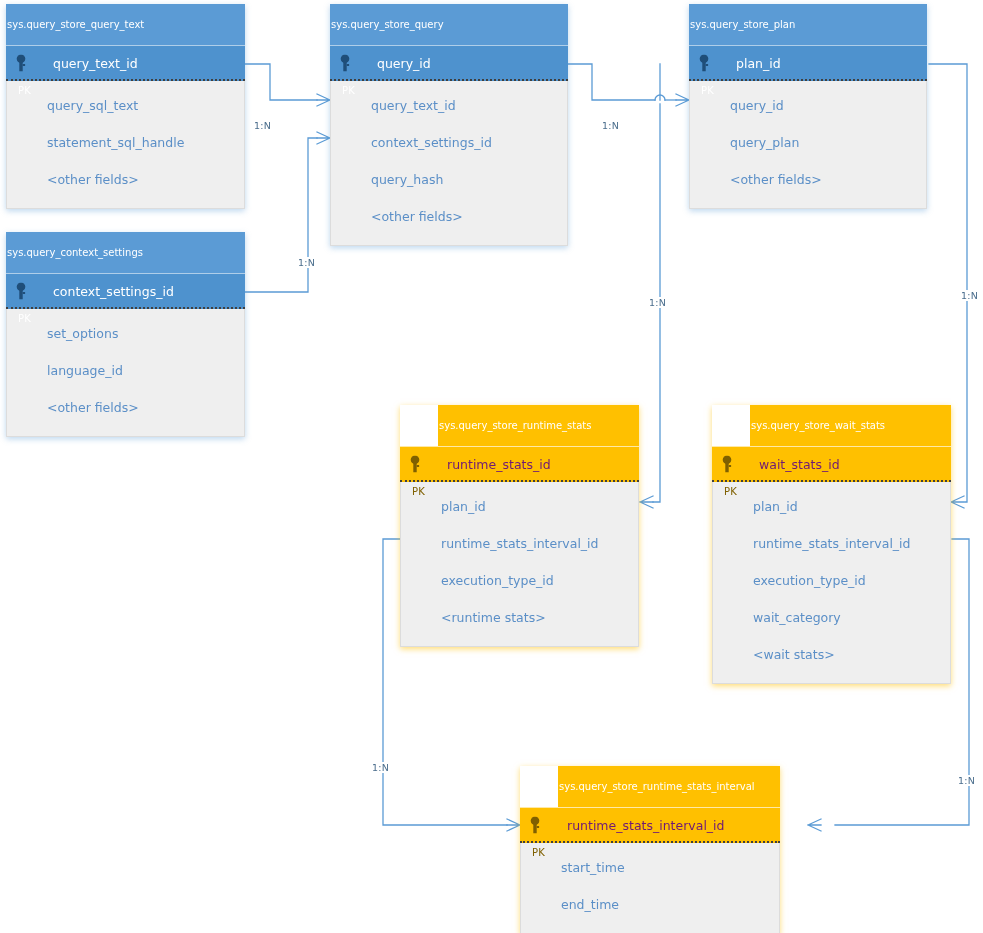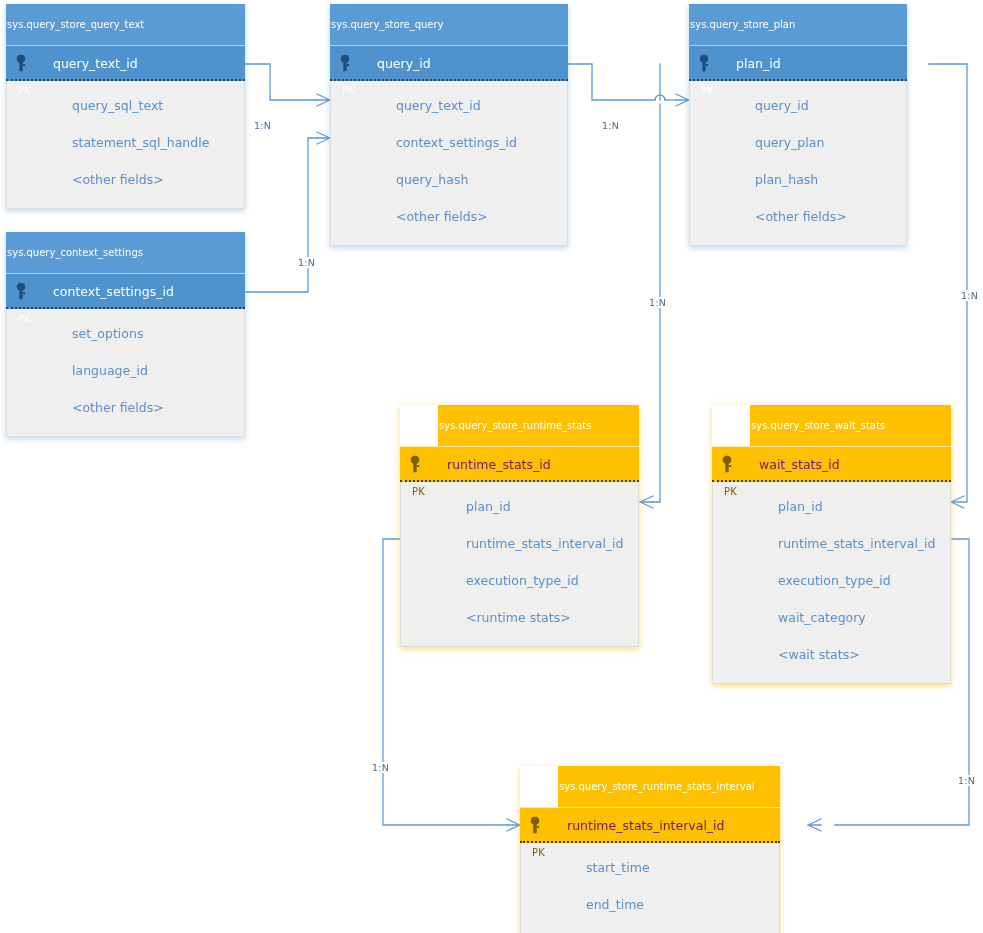--- a/index.html
+++ b/index.html
@@ -43,21 +43,21 @@
     font-size:12.5px;white-space:nowrap;
   }
   .entity .body{
     box-sizing:border-box;
     background:#efefef;
     border:1px solid #dcdcdc;border-top:none;
     padding:6px 0 10px 0;
   }
   .entity .field{
     height:37px;line-height:37px;
-    padding-left:65px;
+    padding-left:40px;
     font-size:12.5px;
     color:#5b8fc7;
     white-space:nowrap;
   }
 
   
   .entity.blue .title{background:#5b9bd5;}
   .entity.blue .pkrow{background:#4e92ce;}
   .entity.blue .pkrow .pklabel,
   .entity.blue .pkrow .pkname{color:#ffffff;}
@@ -179,35 +179,34 @@
       <span class="pkname">query_id</span>
     </div>
     <div class="body">
       <div class="field">query_text_id</div>
       <div class="field">context_settings_id</div>
       <div class="field">query_hash</div>
       <div class="field">&lt;other fields&gt;</div>
     </div>
   </div>
 
-  <div class="entity blue blue-shadow" style="left:689px;top:4px;width:218px;">
+  <div class="entity blue blue-shadow" style="left:689px;top:4px;width:238px;">
     <div class="title">sys.query_store_plan</div>
     <div class="pkrow">
       <svg class="keyicon" viewBox="0 0 12 17">
         <circle cx="5" cy="4.3" r="4.3"></circle>
           <rect x="3.3" y="6" width="3.4" height="11"></rect>
           <rect x="6.7" y="9.5" width="2.4" height="2"></rect>
       </svg>
       <span class="pklabel">PK</span>
       <span class="pkname">plan_id</span>
     </div>
     <div class="body">
       <div class="field">query_id</div>
       <div class="field">query_plan</div>
-      <div class="field">plan_hash</div>
       <div class="field">&lt;other fields&gt;</div>
     </div>
   </div>
 
   <div class="entity blue blue-shadow" style="left:6px;top:232px;width:239px;">
     <div class="title">sys.query_context_settings</div>
     <div class="pkrow">
       <svg class="keyicon" viewBox="0 0 12 17">
         <circle cx="5" cy="4.3" r="4.3"></circle>
           <rect x="3.3" y="6" width="3.4" height="11"></rect>

